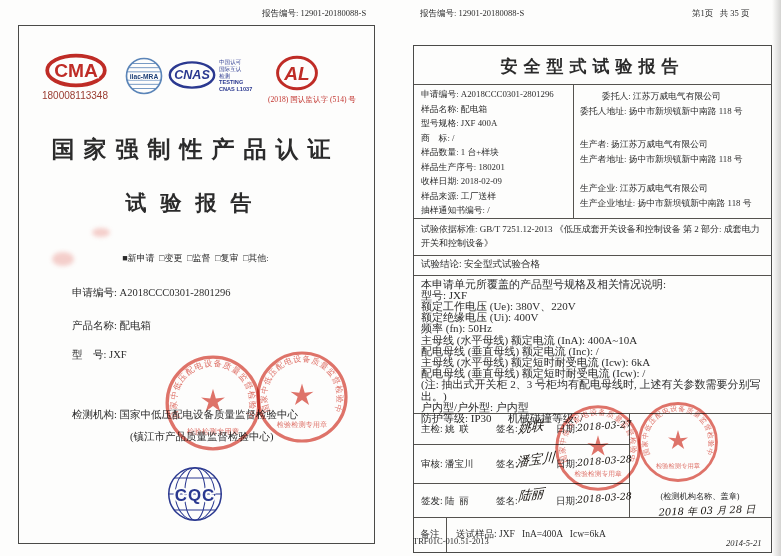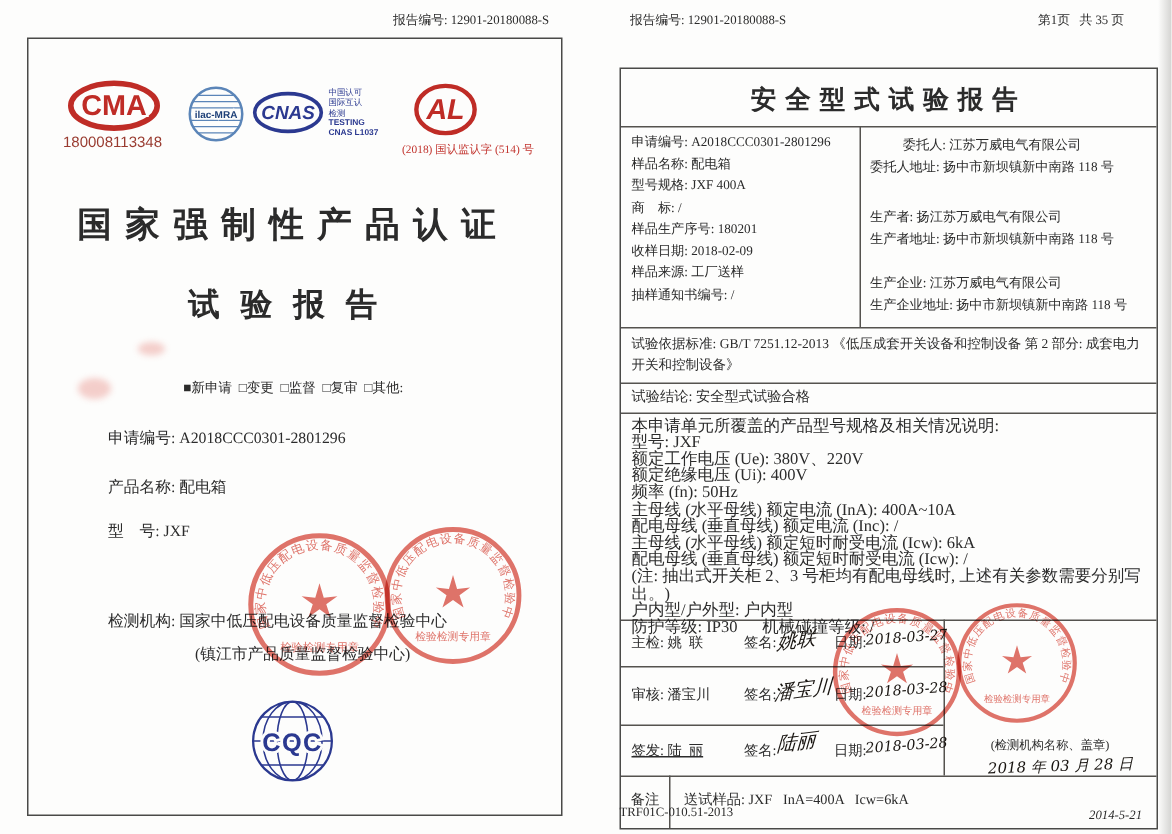--- a/index.html
+++ b/index.html
@@ -137,20 +137,21 @@
     <div class="vline" style="left:215px;top:367px;height:104px;"></div>
     <div class="vline" style="left:32px;top:471px;height:35px;"></div>
 
     <div class="abs rp-title" style="left:0;top:9px;">安全型式试验报告</div>
 
     <div class="abs" style="left:7px;top:41px;">
       <div class="infoline pre">申请编号: A2018CCC0301-2801296</div>
       <div class="infoline pre">样品名称: 配电箱</div>
       <div class="infoline pre">型号规格: JXF 400A</div>
       <div class="infoline pre">商    标: /</div>
+      <div class="infoline pre">样品数量: 1 台+样块</div>
       <div class="infoline pre">样品生产序号: 180201</div>
       <div class="infoline pre">收样日期: 2018-02-09</div>
       <div class="infoline pre">样品来源: 工厂送样</div>
       <div class="infoline pre">抽样通知书编号: /</div>
     </div>
 
     <div class="abs" style="left:166px;top:43px;text-align:center;">
       <div class="infoline pre">委托人: 江苏万威电气有限公司</div>
       <div class="infoline pre">委托人地址: 扬中市新坝镇新中南路 118 号</div>
     </div>
@@ -187,21 +188,21 @@
     <div class="abs hw hw-sig" style="left:104px;top:372px;">姚联</div>
     <div class="abs small" style="left:142px;top:377px;">日期:</div>
     <div class="abs hw hw-date" style="left:163px;top:374px;">2018-03-27</div>
 
     <div class="abs small pre" style="left:7px;top:412px;">审核: 潘宝川</div>
     <div class="abs small" style="left:82px;top:412px;">签名:</div>
     <div class="abs hw hw-sig" style="left:102px;top:405px;">潘宝川</div>
     <div class="abs small" style="left:142px;top:412px;">日期:</div>
     <div class="abs hw hw-date" style="left:163px;top:409px;">2018-03-28</div>
 
-    <div class="abs small pre" style="left:7px;top:449px;text-decoration:underline;">签发: 陆  丽</div>
+    <div class="abs small pre" style="left:7px;top:449px;">签发: 陆  丽</div>
     <div class="abs small" style="left:82px;top:449px;">签名:</div>
     <div class="abs hw hw-sig" style="left:104px;top:440px;">陆丽</div>
     <div class="abs small" style="left:142px;top:449px;">日期:</div>
     <div class="abs hw hw-date" style="left:163px;top:446px;">2018-03-28</div>
 
     <div class="abs" style="left:215px;top:445px;width:142px;text-align:center;font-size:8.2px;">(检测机构名称、盖章)</div>
     <div class="abs hw hw-seal" style="left:228px;top:458px;width:130px;text-align:center;">2018 年 03 月 28 日</div>
 
     <div class="abs small" style="left:0;top:482px;width:32px;text-align:center;">备注</div>
     <div class="abs small pre" style="left:42px;top:482px;">送试样品: JXF   InA=400A   Icw=6kA</div>

